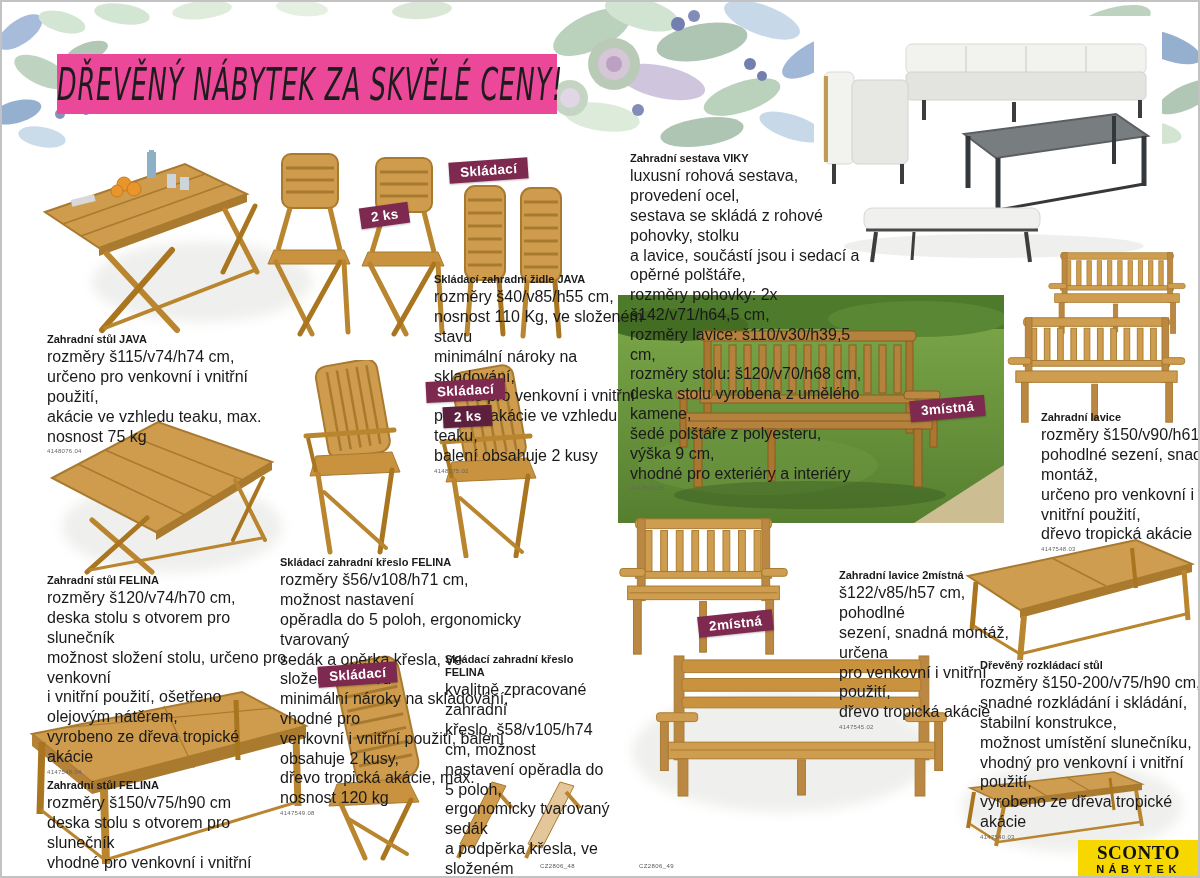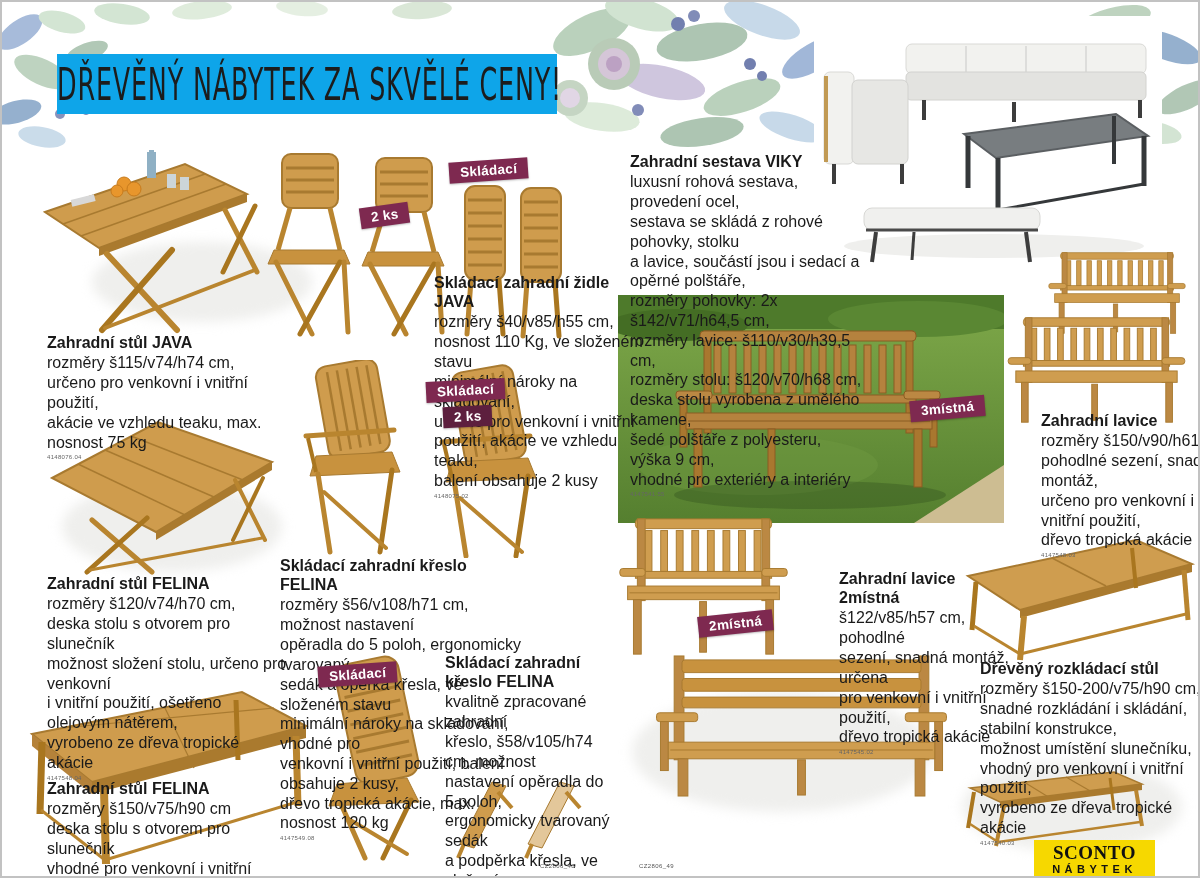--- a/index.html
+++ b/index.html
@@ -2,36 +2,36 @@
 <html><head>
 <meta charset="utf-8">
 <style>
   html,body{margin:0;padding:0;background:#e8e8e8;}
   .page{position:relative;width:1200px;height:878px;background:#ffffff;
         border:2px solid #c2c2c2;box-sizing:border-box;overflow:hidden;
         font-family:"Liberation Sans", sans-serif;color:#1a1a1a;}
   .abs{position:absolute;}
   
   .title-box{position:absolute;left:55px;top:52px;width:500px;height:60px;
-             background:#0ea5e9;display:flex;align-items:center;z-index:5;}
+             background:#ec4899;display:flex;align-items:center;z-index:5;font-style:italic;}
   .title{font-family:"DejaVu Sans", sans-serif;font-size:31px;font-weight:500;
          letter-spacing:1px;color:#1c1c1c;white-space:nowrap;
          transform:scale(0.82,1.42);transform-origin:left center;}
   
   .tblock{position:absolute;z-index:6;}
-  .pname{font-weight:bold;font-size:16px;line-height:1.2;}
+  .pname{font-weight:bold;font-size:11px;line-height:1.2;}
   .pdesc{font-size:16px;line-height:1.24;white-space:pre-line;margin-top:1px;}
   .pcode{font-size:6px;color:#666;margin-top:2px;letter-spacing:.3px;}
   
   .badge{position:absolute;z-index:8;background:#7e2950;color:#fff;font-weight:bold;
          font-size:13.5px;padding:3px 11px;letter-spacing:.3px;box-shadow:0 1px 2px rgba(0,0,0,.25);}
   .badge.dark{background:#5d1f3e;}
   
   .fcode{position:absolute;font-size:6px;color:#555;letter-spacing:.4px;z-index:6;}
-  .logo{position:absolute;left:1032px;top:838px;width:121px;height:38px;background:#f6d800;
+  .logo{position:absolute;left:1076px;top:838px;width:121px;height:38px;background:#f6d800;
         display:flex;flex-direction:column;align-items:center;justify-content:center;z-index:9;}
   .logo-main{font-family:"Liberation Serif", serif;font-weight:bold;font-size:19px;
              line-height:1;color:#111;letter-spacing:.5px;}
   .logo-sub{font-size:11px;font-weight:bold;letter-spacing:4.5px;color:#111;margin-top:1px;}
   svg{display:block;}
   .smudge{position:absolute;border-radius:50%;background:#efefed;filter:blur(6px);z-index:0;}
 </style>
 </head>
 <body>
 

